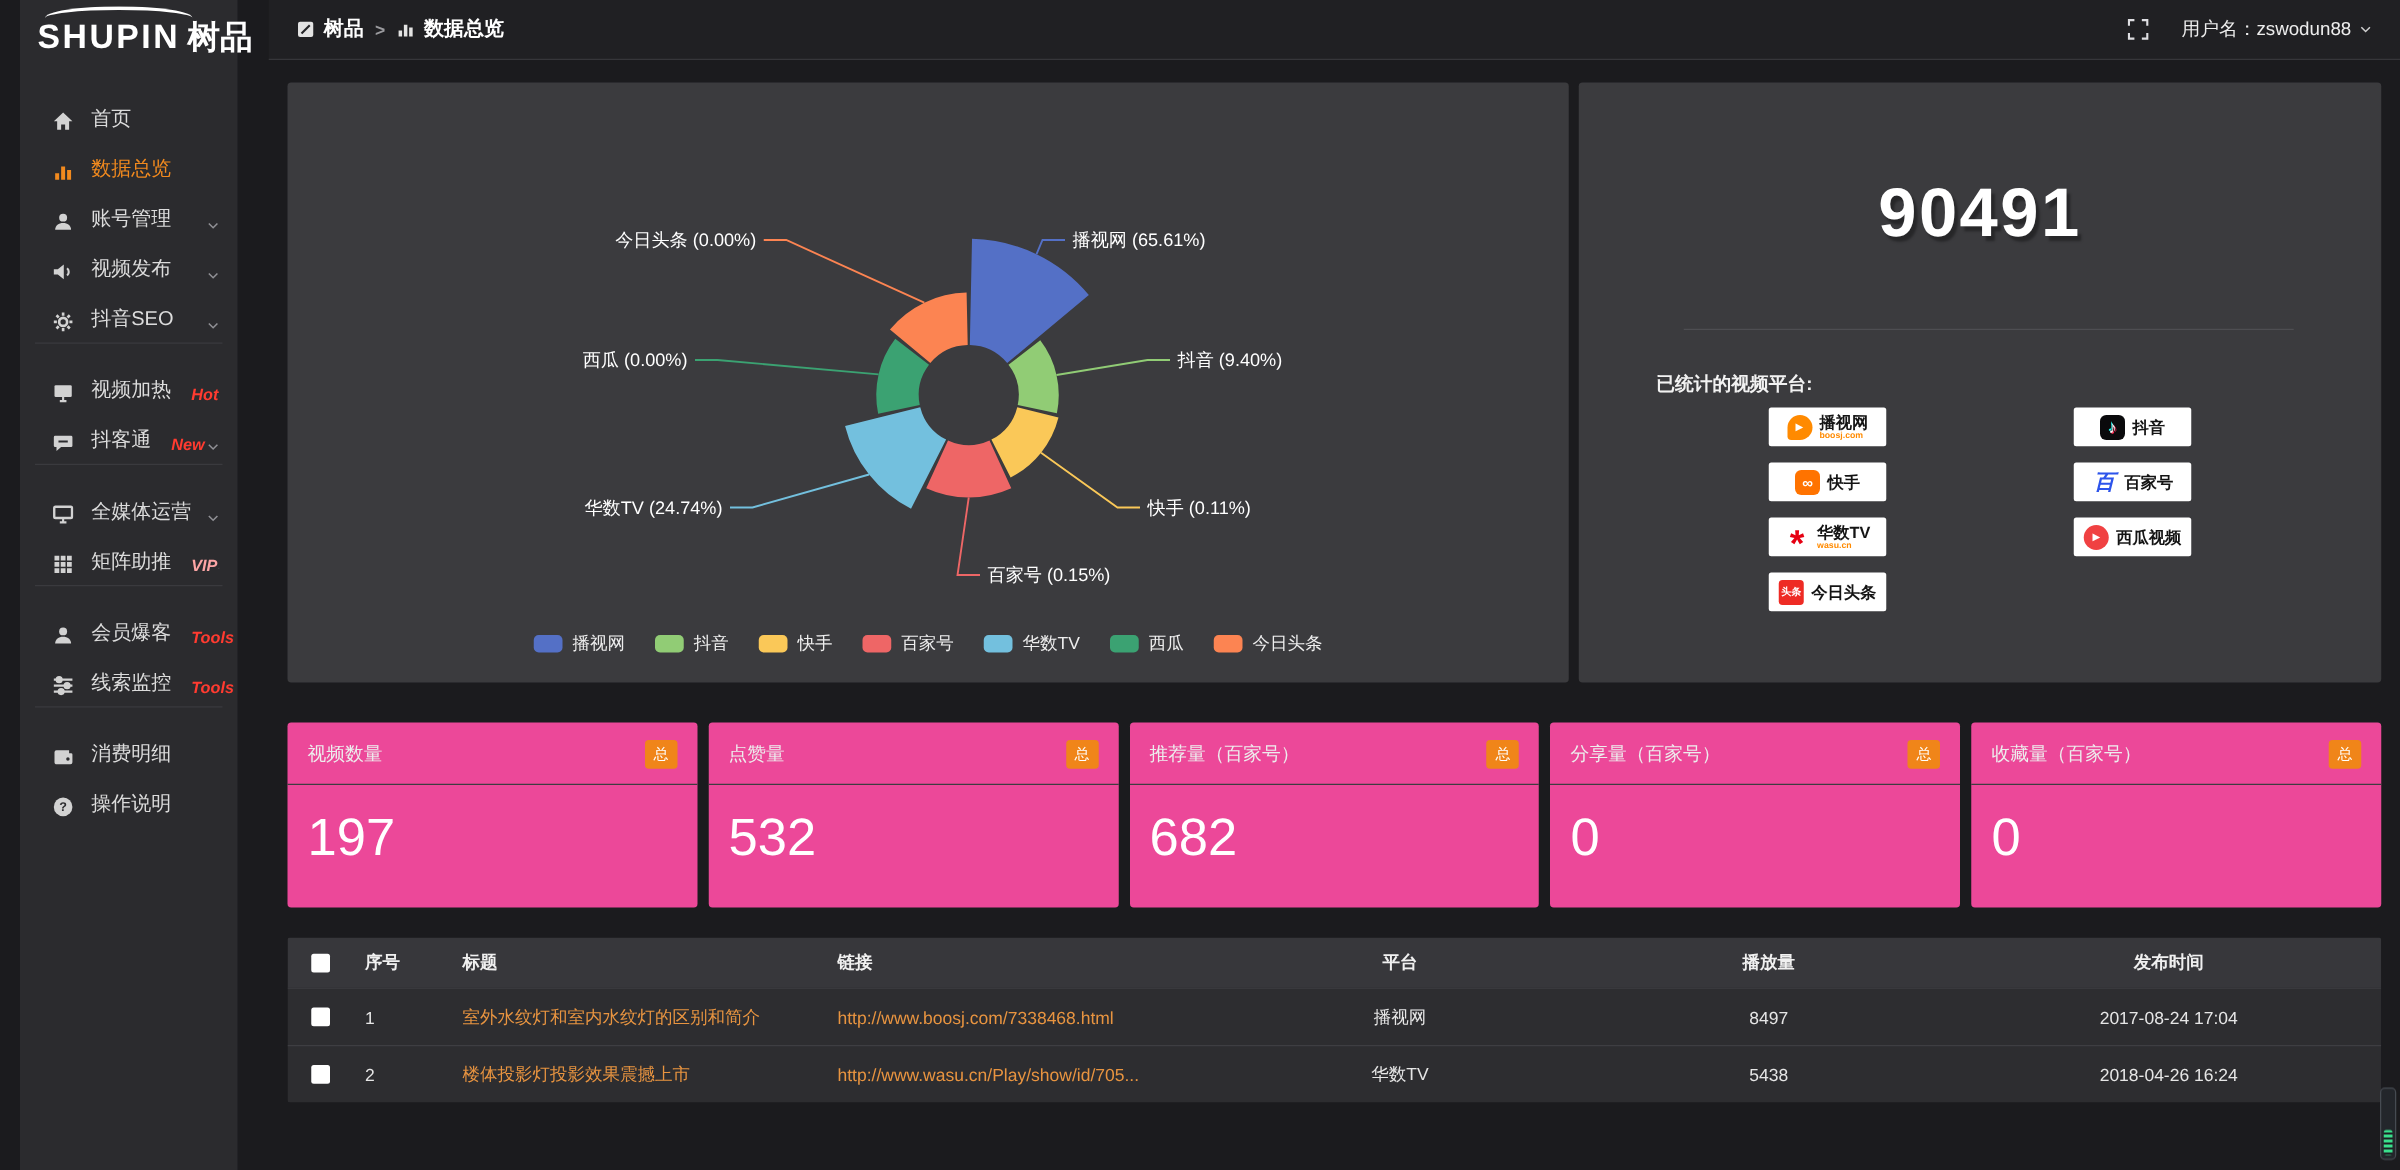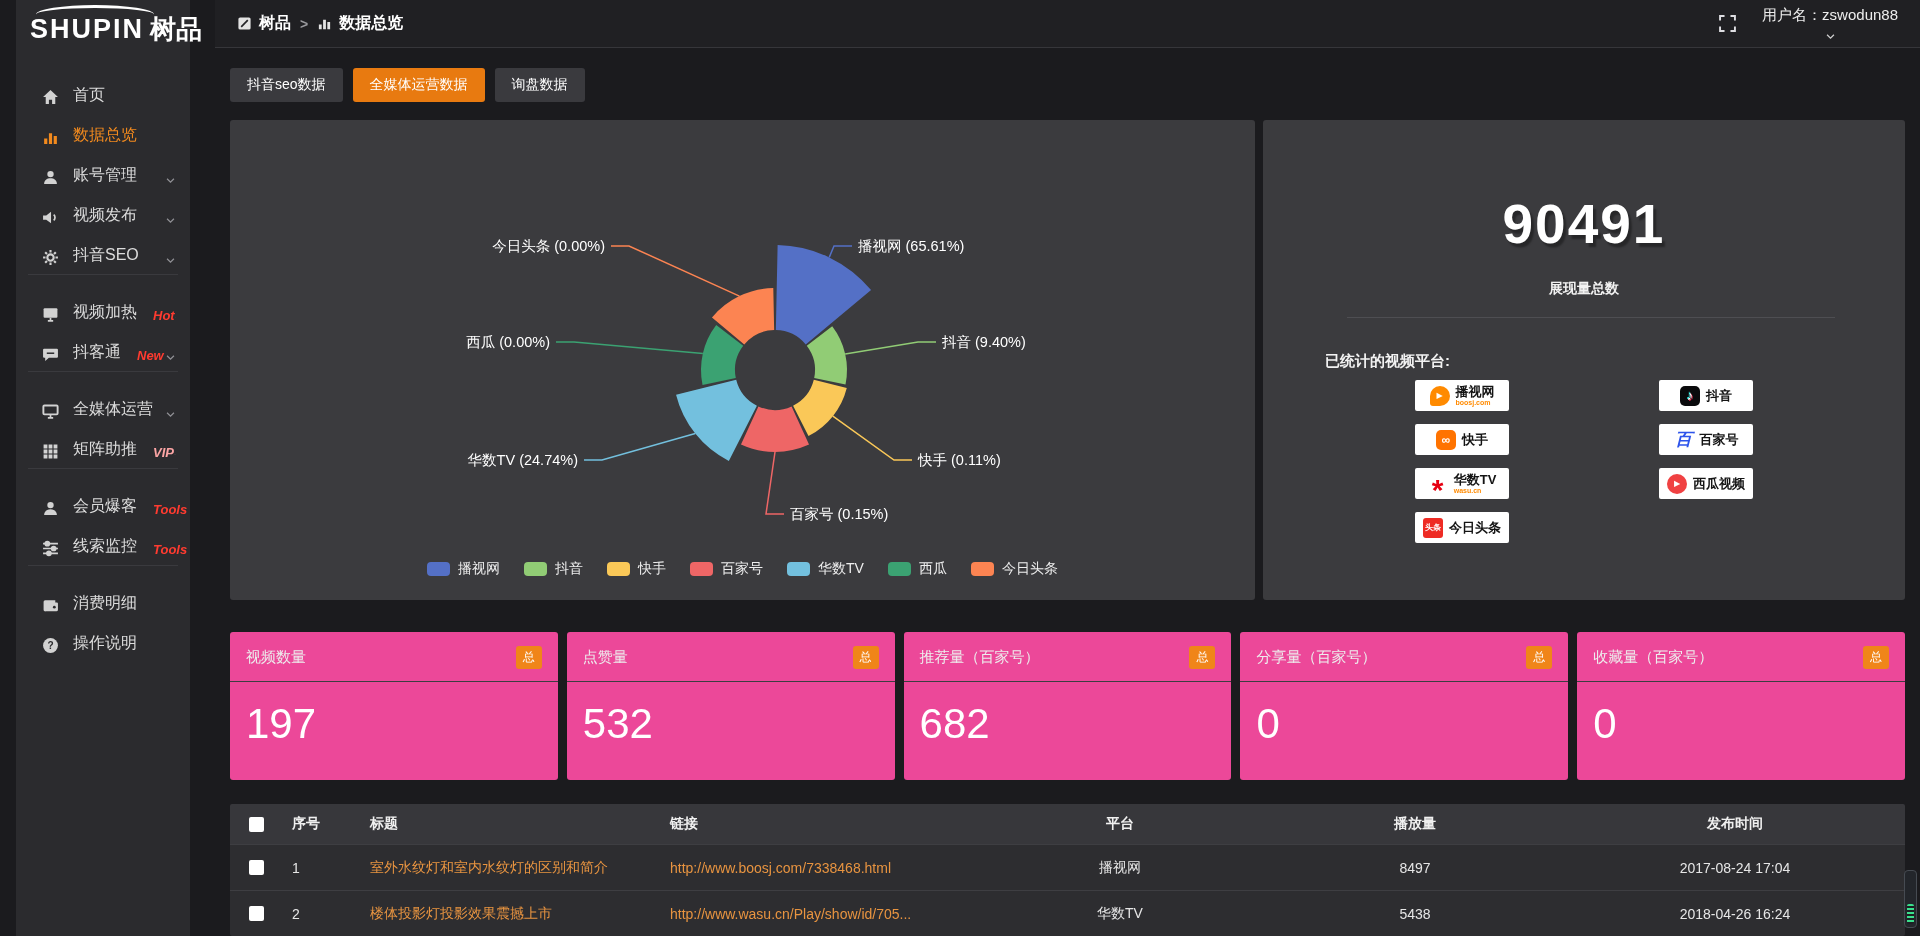--- a/index.html
+++ b/index.html
@@ -27,21 +27,21 @@
   
   .main { margin-left:215px; }
   .topbar { display:flex; align-items:center; justify-content:space-between; height:48px;
             background:#202023; border-bottom:1px solid #36363a; padding:0 22px; }
   .breadcrumb { display:flex; align-items:center; gap:9px; }
   .crumb { display:flex; align-items:center; gap:7px; color:#fff; font-size:16px; font-weight:bold; cursor:pointer; }
   .bc-ico { width:15px; height:15px; color:#e3e3e3; fill:currentColor; }
   .bc-sep { color:#9a9a9e; font-size:14px; font-weight:bold; }
   .topbar-right { display:flex; align-items:center; gap:26px; }
   .fs-btn { width:17px; height:17px; color:#dedee2; fill:none; stroke:currentColor; cursor:pointer; }
-  .user-chip { display:flex; align-items:center; gap:6px; color:#ededed; font-size:15px; cursor:pointer;flex-direction:column; }
+  .user-chip { display:flex; align-items:center; gap:6px; color:#ededed; font-size:15px; cursor:pointer; }
   .caret { width:11px; height:11px; fill:none; stroke:#cfcfcf; }
 
   
   .content { padding:0 15px; }
   .tabs { display:flex; gap:10px; padding-top:20px; }
   .tab { background:#3a3a3e; color:#fff; font-size:14px; padding:8px 17px; border-radius:3px; cursor:pointer; }
   .tab.active { background:#e87a10; }
 
   .panel-row { display:flex; gap:8px; margin-top:18px; }
   .chart-panel { position:relative; width:1025px; height:480px; background:#3b3b3e; border-radius:3px; }
@@ -357,29 +357,20 @@
         <span>用户名：zswodun88</span>
         <svg class="caret">
             <use href="#i-chevron"></use>
           </svg>
       </span>
     </div>
   </div>
 
   <div class="content">
 
-    <div class="tabs">
-
-        <div class="tab">抖音seo数据</div>
-
-        <div class="tab active">全媒体运营数据</div>
-
-        <div class="tab">询盘数据</div>
-
-    </div>
 
     <div class="panel-row">
       <div class="chart-panel">
         <svg id="pie-svg" viewBox="0 0 1025 480">
             <path d="M547.6178024854196 125.0274145656443A125 125 0 0 1 641.0753285850652 170.03418707177582L575.7441051472209 224.41093986296826A40 40 0 0 0 545.8376967953343 210.00877266100616Z" fill="#5470c6"></path>
             <polyline points="599.2354673896948,137.3788915121976 604,126 622,126" fill="none" stroke="#5470c6" stroke-width="1.5"></polyline>
             <text x="628" y="131" text-anchor="start" fill="#fff" font-size="14.5">播视网 (65.61%)</text>
             <path d="M602.219652737184 206.29746757182056A72 72 0 0 1 615.514943927235 264.547944285668L584.1749688484639 258.08219126981555A40 40 0 0 0 576.7886959651022 225.7208153176781Z" fill="#91cc75"></path>
             <polyline points="615.1948096770913,233.97849275514537 688,222 706,222" fill="none" stroke="#91cc75" stroke-width="1.5"></polyline>
             <text x="712" y="227" text-anchor="start" fill="#fff" font-size="14.5">抖音 (9.40%)</text>
@@ -434,21 +425,20 @@
             <span class="legend-item">
               <span class="legend-chip" style="background: rgb(252, 132, 82);"></span>
               <span class="legend-label">今日头条</span>
             </span>
 
         </div>
       </div>
 
       <div class="stats-panel">
         <div class="total">90491</div>
-        <div class="total-label">展现量总数</div>
         <div class="stats-divider"></div>
         <div class="pf-title">已统计的视频平台:</div>
         <div class="pf-grid">
           <div class="pf-col">
 
               <div class="pf-badge">
                 <span class="pf-ico pf-boosj"></span>
                 <span class="pf-txt">
                   <span class="pf-name">播视网</span>
                   <span class="pf-sub">boosj.com</span>

